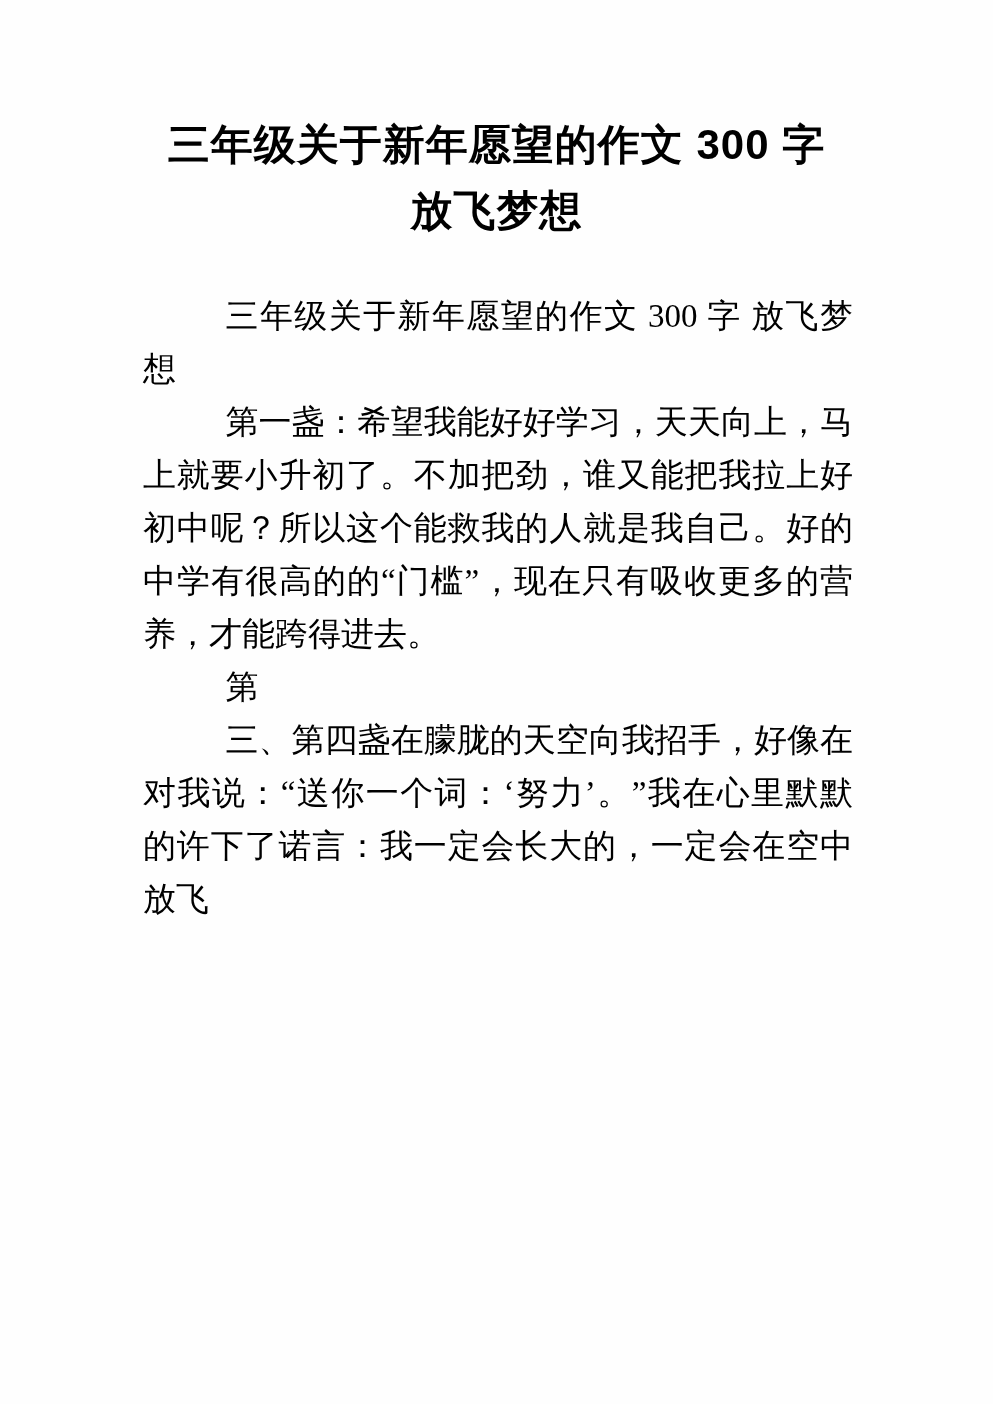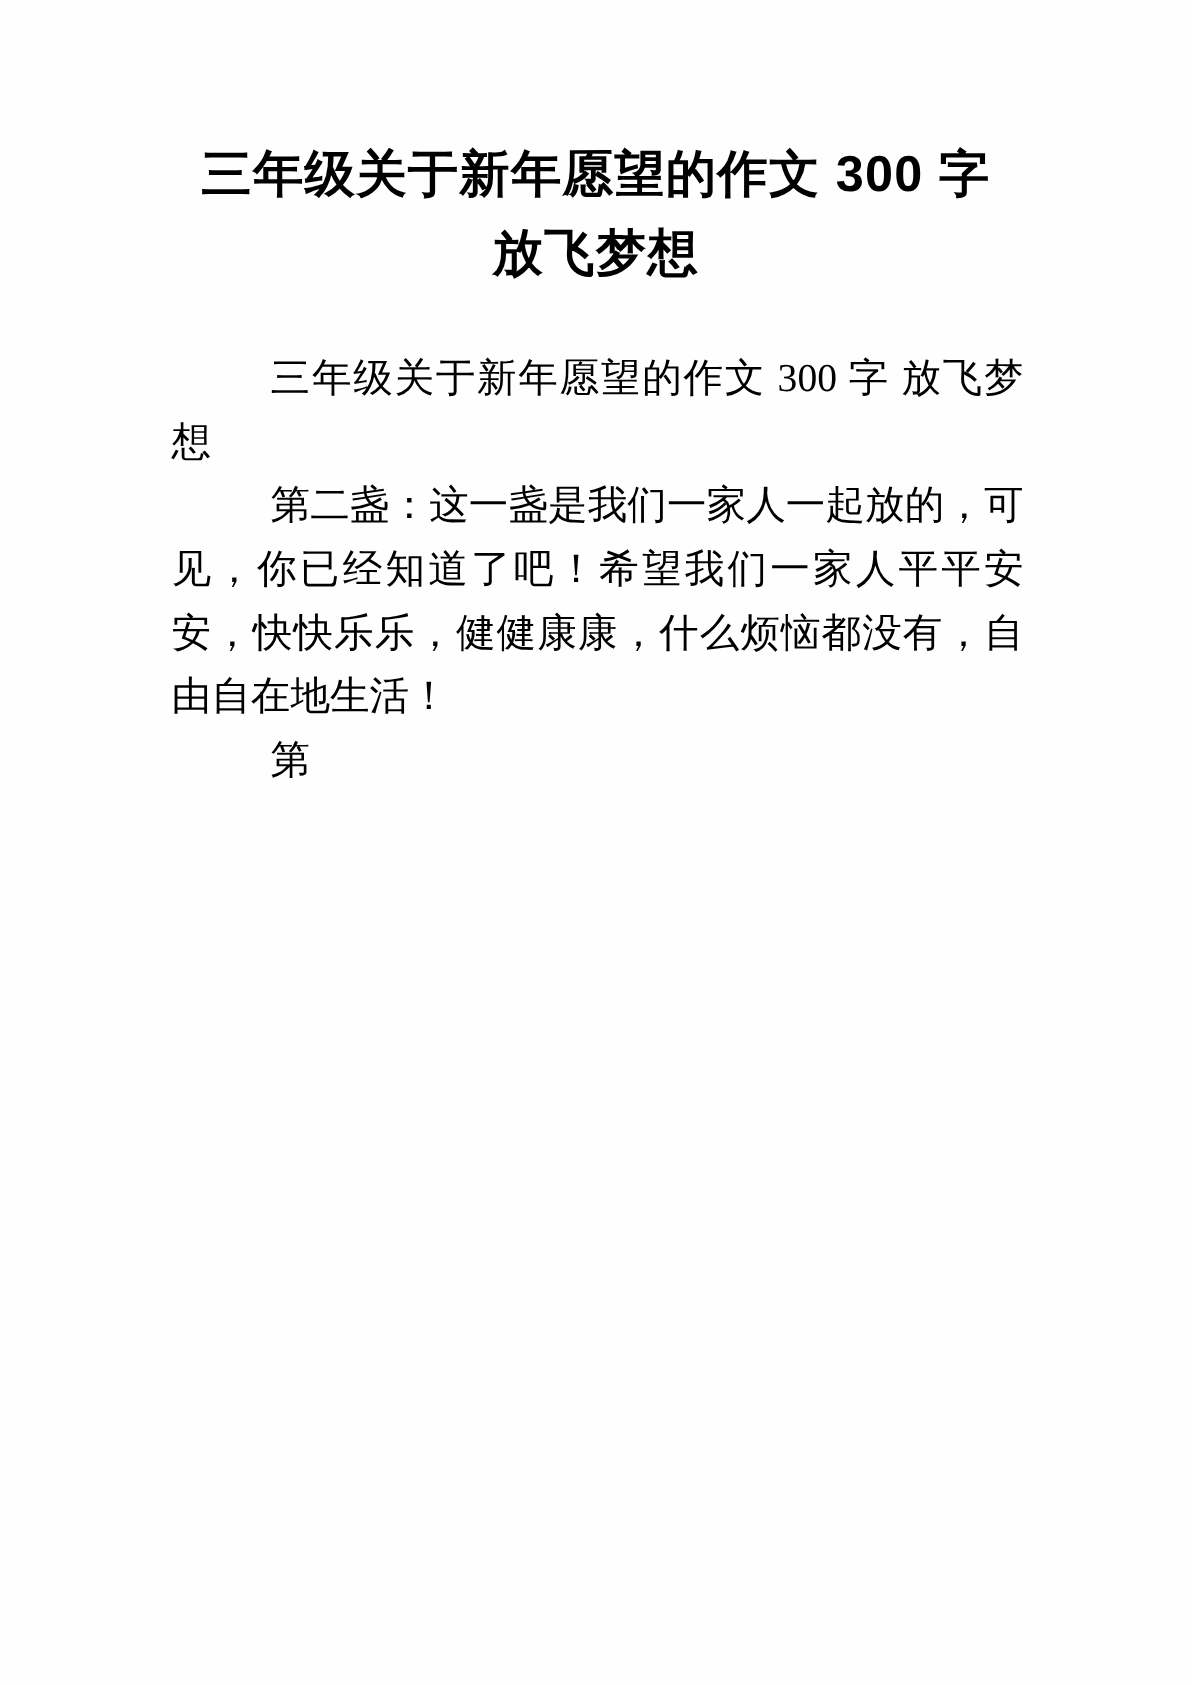--- a/index.html
+++ b/index.html
@@ -45,16 +45,17 @@
   }
 </style>
 </head>
 <body>
 
 <div class="page">
   <h1 class="title">三年级关于新年愿望的作文 300 字 放飞梦想</h1>
 
   <div class="content">
     <p>三年级关于新年愿望的作文 300 字 放飞梦想</p>
-    <p>第二盏：这一盏是我们一家人一起放的，可见，你已经知道了吧！希望我们一家人平平安安，快快乐乐，健健康康，什么烦恼都没有，自由自在地生活！</p>
+    <p>第一盏：希望我能好好学习，天天向上，马上就要小升初了。不加把劲，谁又能把我拉上好初中呢？所以这个能救我的人就是我自己。好的中学有很高的的“门槛”，现在只有吸收更多的营养，才能跨得进去。</p>
     <p>第</p>
+    <p>三、第四盏在朦胧的天空向我招手，好像在对我说：“送你一个词：‘努力’。”我在心里默默的许下了诺言：我一定会长大的，一定会在空中放飞</p>
   </div>
 </div>
 
 </body></html>

